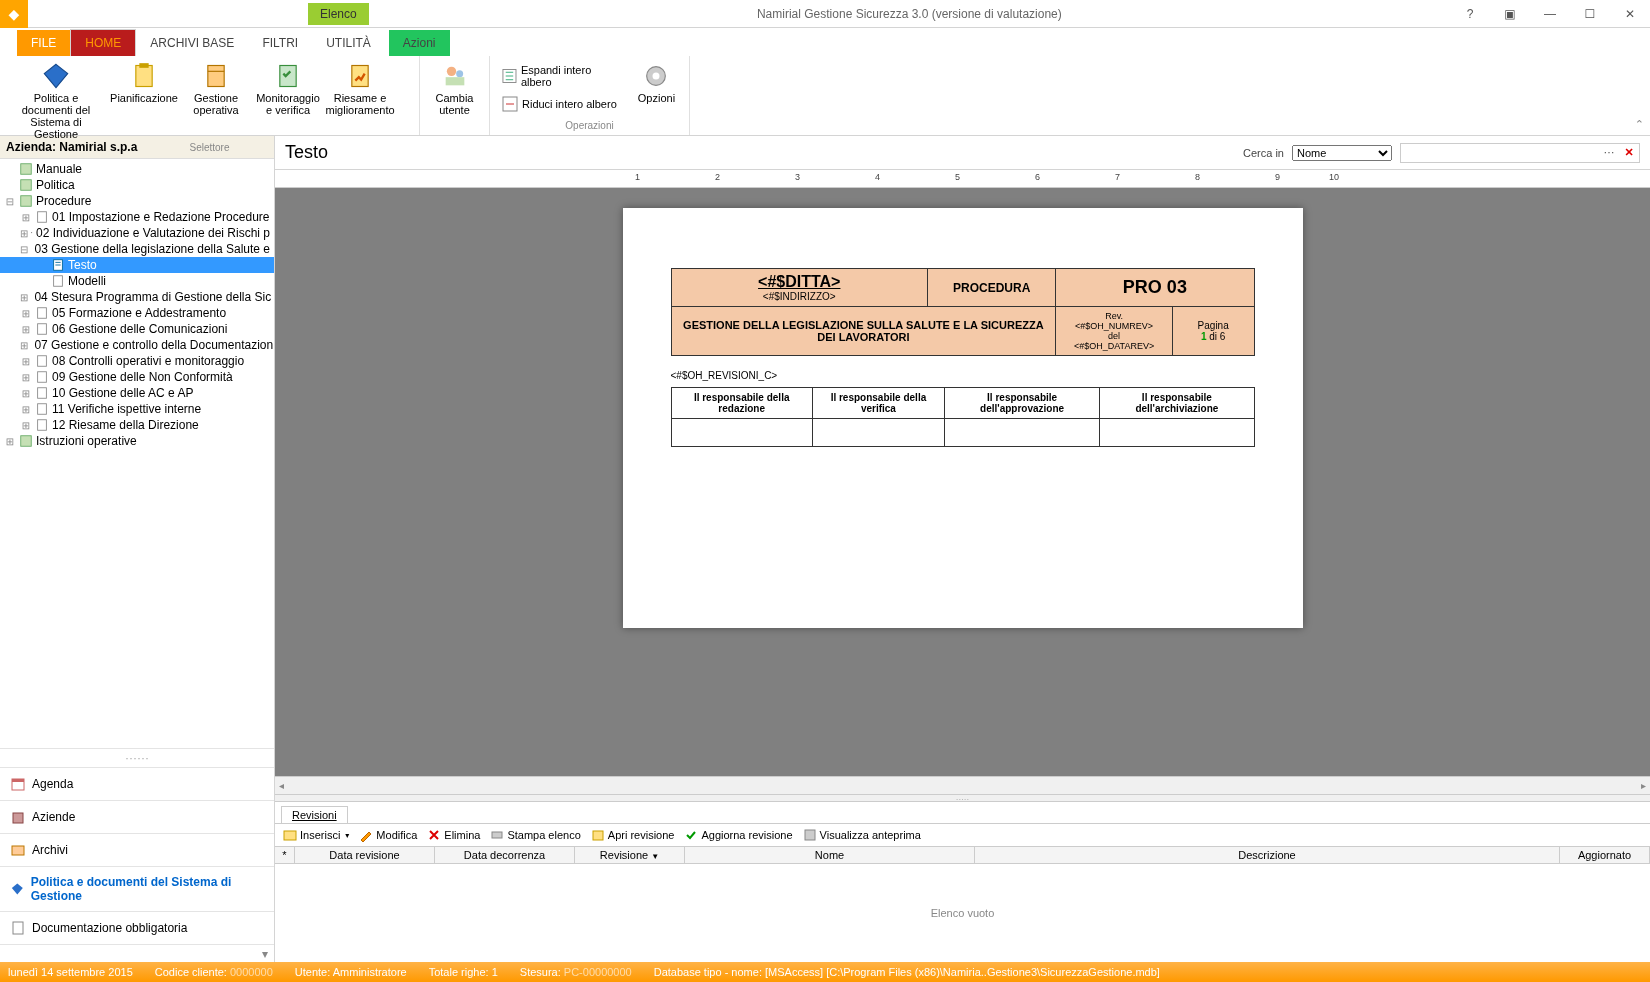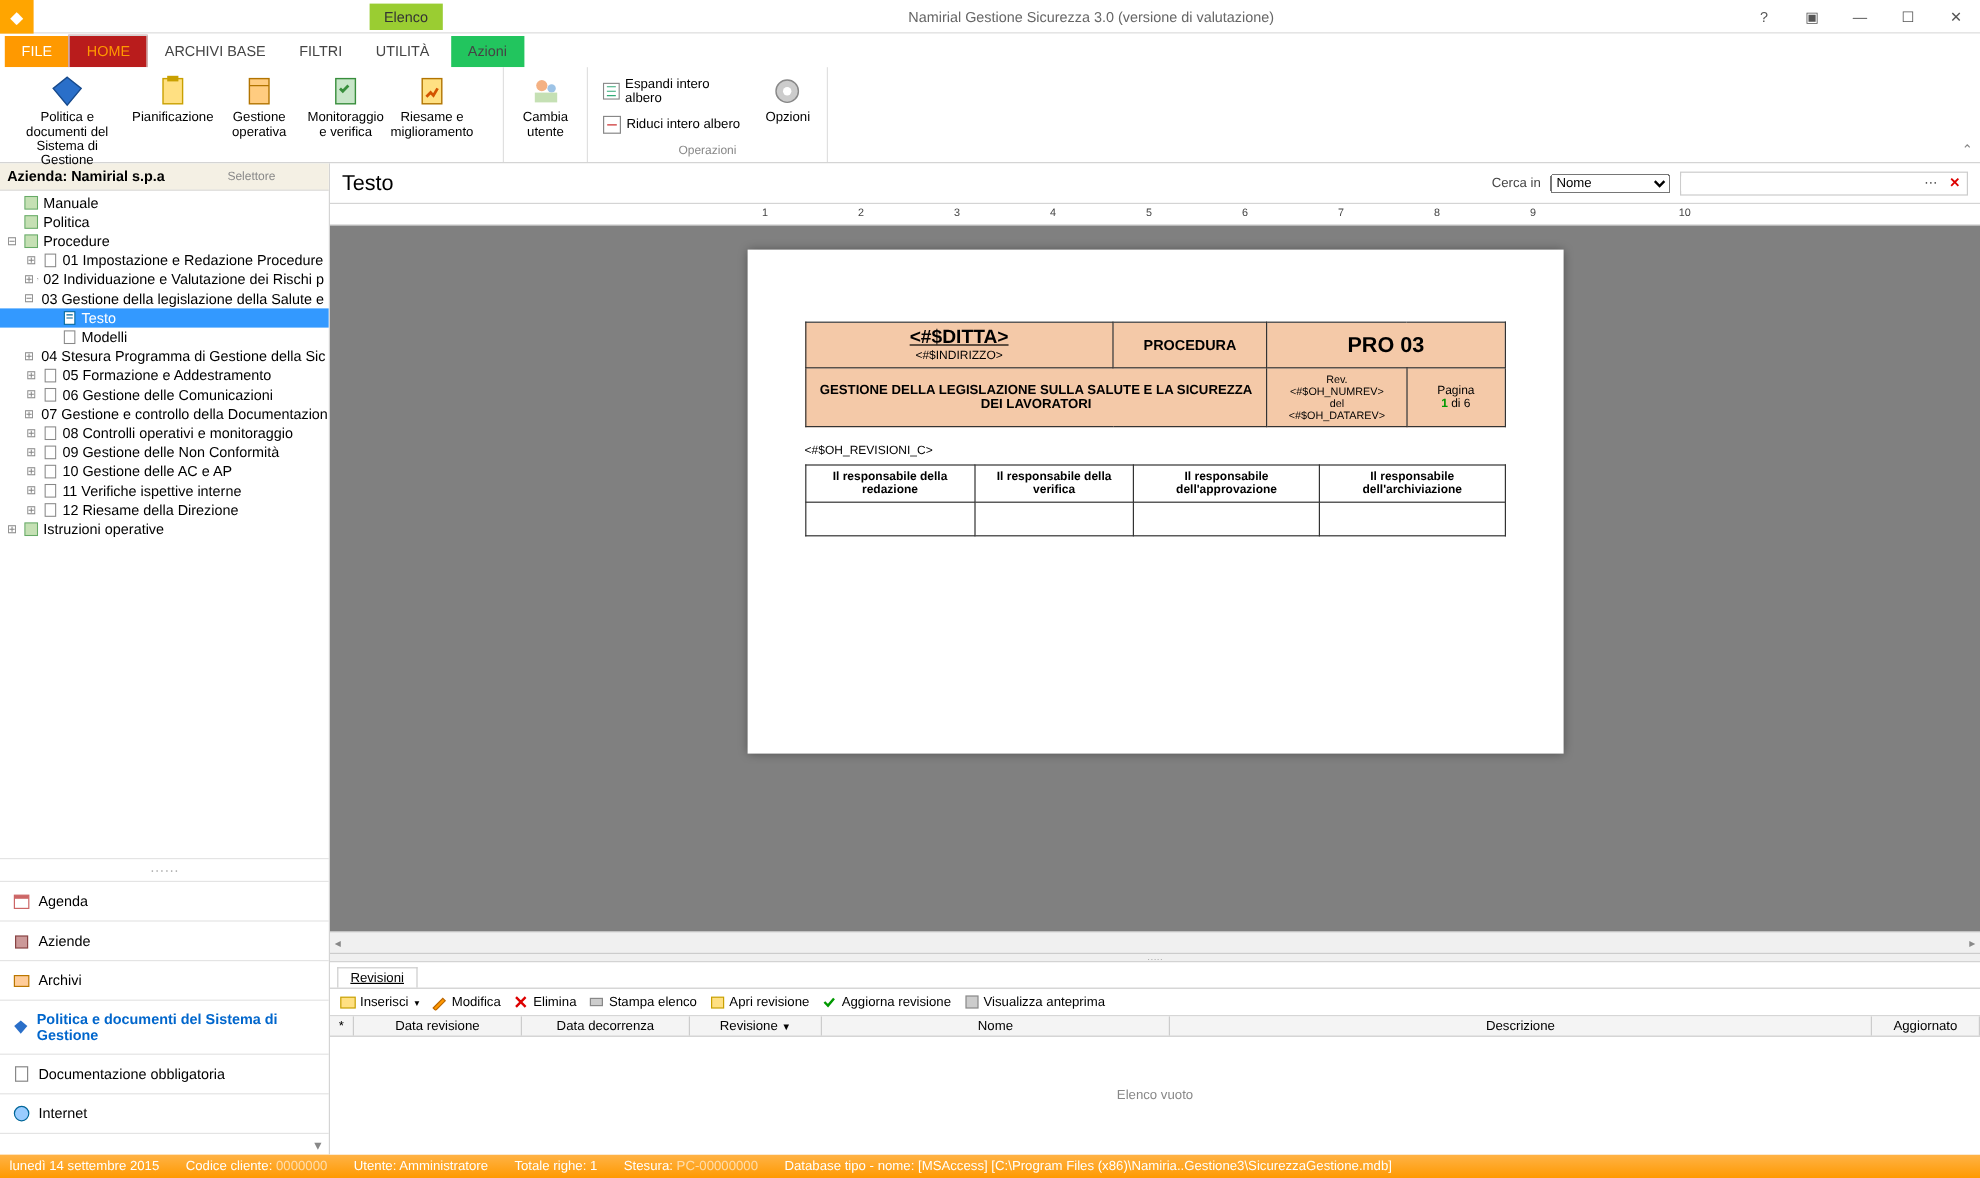--- a/index.html
+++ b/index.html
@@ -7,21 +7,21 @@
 
 
 .titlebar { height: 28px; background: #fff; border-bottom: 1px solid #d4d4d4; display: flex; align-items: center; font-size: 12px; }
 .titlebar .app-icon { width: 28px; height: 28px; background: #ffa500; display: flex; align-items: center; justify-content: center; color: #fff; font-size: 14px; }
 .titlebar .context-tab { margin-left: 280px; background: #9acd32; color: #333; padding: 4px 12px; font-size: 12px; }
 .titlebar .title { flex: 1; text-align: center; color: #666; }
 .titlebar .win-controls { display: flex; }
 .titlebar .win-controls span { width: 40px; height: 28px; display: flex; align-items: center; justify-content: center; color: #555; cursor: pointer; }
 
 
-.ribbon-tabs { height: 28px; background: #fff; display: flex; align-items: flex-end; font-size: 12px; padding-left: 4px; }
+.ribbon-tabs { height: 28px; background: #fff; display: flex; align-items: flex-end; font-size: 12px; padding-left: 17px; }
 .ribbon-tabs .tab { padding: 6px 14px; cursor: pointer; color: #444; }
 .ribbon-tabs .tab.file { background: #ff9900; color: #fff; }
 .ribbon-tabs .tab.active { background: #b91c1c; border: 1px solid #d4d4d4; border-bottom: 1px solid #fff; color: #ff9900; position: relative; top: 1px; }
 
 
 .ribbon { height: 80px; background: #fff; border-bottom: 1px solid #d4d4d4; display: flex; font-size: 11px; position: relative; }
 .ribbon-group { border-right: 1px solid #e0e0e0; padding: 4px 8px; display: flex; flex-direction: column; justify-content: space-between; }
 .ribbon-group .items { display: flex; gap: 8px; align-items: flex-start; }
 .ribbon-group .rb-item { display: flex; flex-direction: column; align-items: center; width: 64px; text-align: center; cursor: pointer; padding: 2px; }
 .ribbon-group .rb-item .ico { width: 28px; height: 28px; margin-bottom: 2px; }
@@ -382,26 +382,20 @@
           <polygon points="8,2 14,7 8,14 2,7" fill="#2a6fc9"></polygon>
         </svg>
         <span>Politica e documenti del Sistema di Gestione</span>
       </div>
     <div class="nav-item">
         <svg class="nico" viewBox="0 0 16 16">
           <rect x="3" y="2" width="10" height="12" fill="#fff" stroke="#888"></rect>
         </svg>
         <span>Documentazione obbligatoria</span>
       </div>
-    <div class="nav-item">
-        <svg class="nico" viewBox="0 0 16 16">
-          <circle cx="8" cy="8" r="6" fill="#9cf" stroke="#069"></circle>
-        </svg>
-        <span>Internet</span>
-      </div>
     <div class="nav-footer">▾</div>
   </div>
 
   <div class="content">
     <div class="content-head">
       <h2>Testo</h2>
       <label>Cerca in</label>
       <select><option>Nome</option></select>
       <div class="search-box">
         <input type="text" style="">
@@ -413,21 +407,21 @@
     <div class="ruler">
       <span class="num" style="left:360px">1</span>
       <span class="num" style="left:440px">2</span>
       <span class="num" style="left:520px">3</span>
       <span class="num" style="left:600px">4</span>
       <span class="num" style="left:680px">5</span>
       <span class="num" style="left:760px">6</span>
       <span class="num" style="left:840px">7</span>
       <span class="num" style="left:920px">8</span>
       <span class="num" style="left:1000px">9</span>
-      <span class="num" style="left:1124px">10</span>
+      <span class="num" style="left:1054px">10</span>
     </div>
 
     <div class="doc-viewport">
       <div class="page">
         <table class="doc-table hdr-tbl">
           <tbody>
               <tr>
             <td class="peach" style="width:44%">
               <div class="ditta">&lt;#$DITTA&gt;</div>
               <div class="indir">&lt;#$INDIRIZZO&gt;</div>

